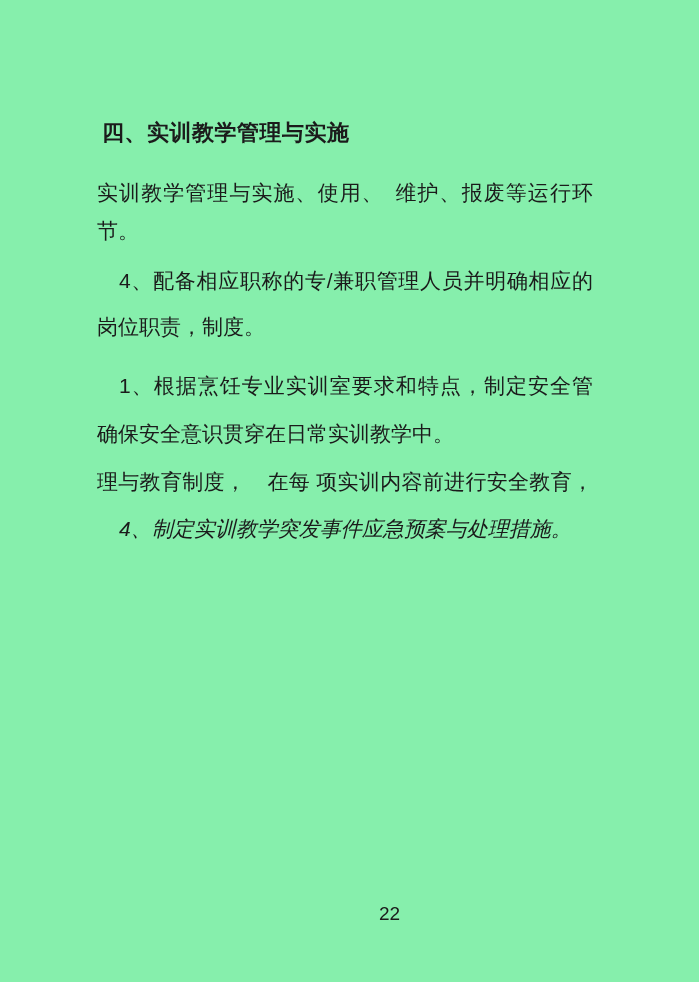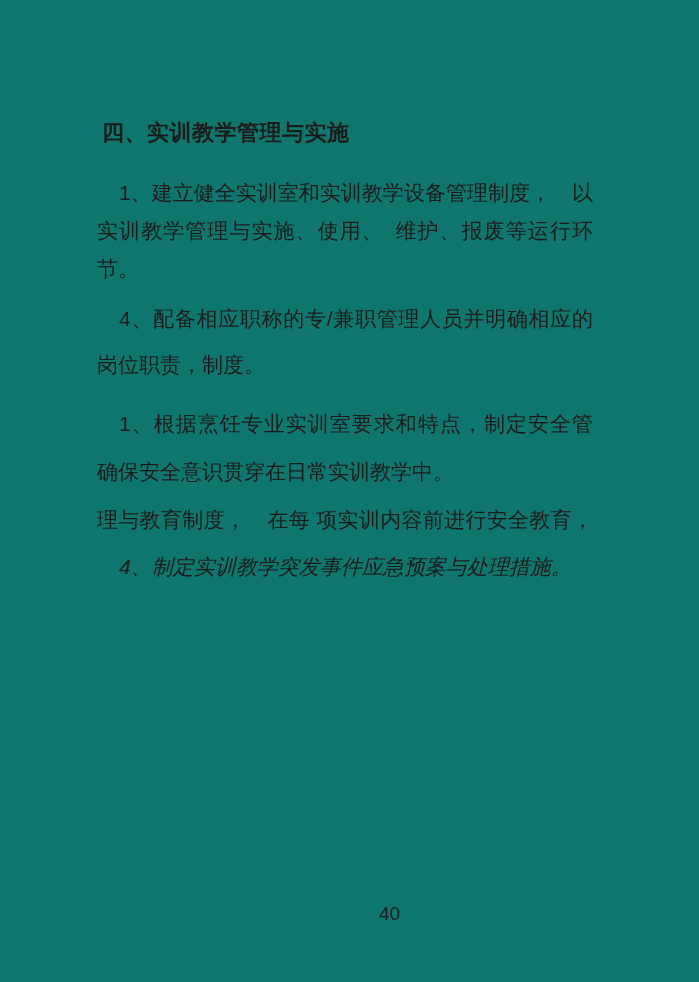--- a/index.html
+++ b/index.html
@@ -5,21 +5,21 @@
   html, body {
     margin: 0;
     padding: 0;
     background: #ffffff;
     overflow: hidden;
   }
   .page {
     position: relative;
     width: 699px;
     height: 982px;
-    background: #0f766e;
+    background: #86efac;
     font-family: "Liberation Sans", sans-serif;
     color: #1b1b1b;
     overflow: hidden;
   }
   .content {
     position: absolute;
     left: 97px;
     top: 0;
     width: 496px;
   }
@@ -61,21 +61,20 @@
 </style>
 </head>
 <body>
 
 <div class="page">
   <div class="content">
 
     <h1 class="heading">四、实训教学管理与实施</h1>
 
     <div class="para p1">
-      <div class="line indent just">1、建立健全实训室和实训教学设备管理制度，　以</div>
       <div class="line just">实训教学管理与实施、使用、 维护、报废等运行环</div>
       <div class="line">节。</div>
     </div>
 
     <div class="para p2">
       <div class="line indent just">4、配备相应职称的专/兼职管理人员并明确相应的</div>
       <div class="line">岗位职责，制度。</div>
     </div>
 
     <div class="para p3">
@@ -83,14 +82,14 @@
       <div class="line">确保安全意识贯穿在日常实训教学中。</div>
       <div class="line just">理与教育制度，　在每 项实训内容前进行安全教育，</div>
     </div>
 
     <div class="para p4">
       <div class="line indent">4、制定实训教学突发事件应急预案与处理措施。</div>
     </div>
 
   </div>
 
-  <div class="pagenum">40</div>
+  <div class="pagenum">22</div>
 </div>
 
 </body></html>

